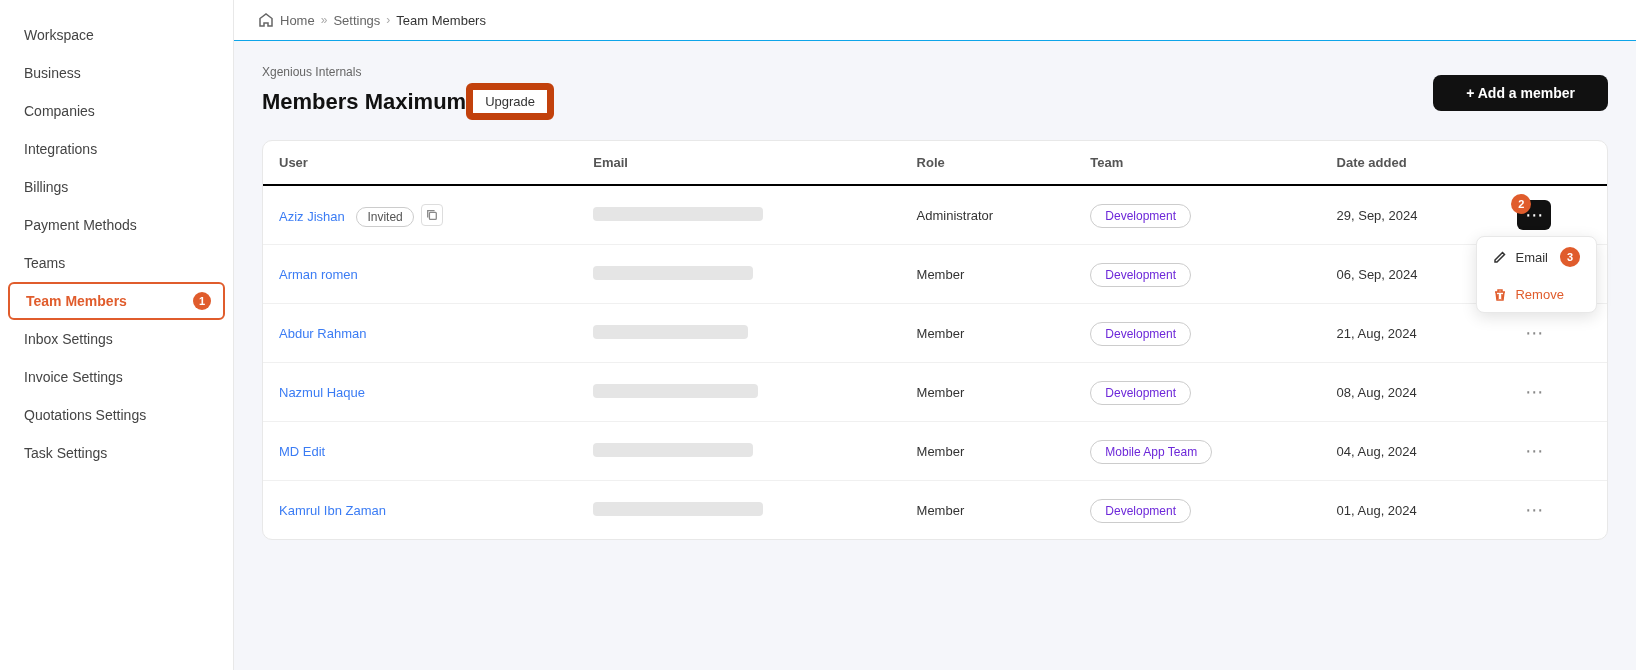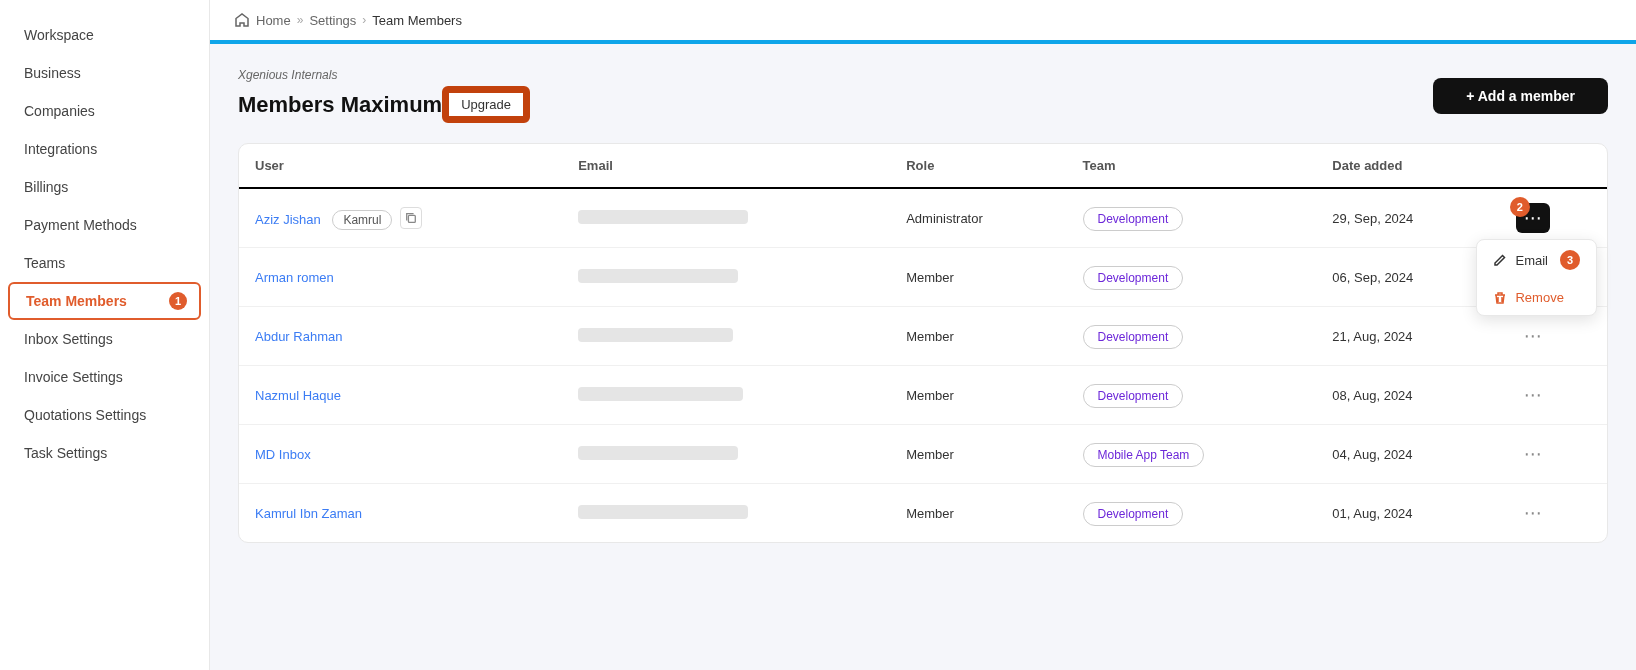--- a/index.html
+++ b/index.html
@@ -1,40 +1,40 @@
 <!DOCTYPE html>
 <html><head>
   <meta charset="utf-8">
   <style>
     * { box-sizing: border-box; margin: 0; padding: 0; }
     body { font-family: -apple-system, BlinkMacSystemFont, 'Segoe UI', sans-serif; background: #f5f6fa; color: #333; font-size: 14px; }
 
     .layout { display: flex; height: 670px; overflow: hidden; }
 
     
-    .sidebar { width: 210px; background: #fff; border-right: 1px solid #e8e8e8; display: flex; flex-direction: column; padding: 0; flex-shrink: 0; }
+    .sidebar { width: 234px; background: #fff; border-right: 1px solid #e8e8e8; display: flex; flex-direction: column; padding: 0; flex-shrink: 0; }
     .sidebar-nav { padding: 16px 0; flex: 1; }
     .sidebar-item { padding: 11px 24px; cursor: pointer; font-size: 14px; color: #444; white-space: nowrap; position: relative; }
     .sidebar-item.active { color: #e05c2c; font-weight: 600; border: 2px solid #e05c2c; border-radius: 6px; margin: 0 8px; padding: 9px 16px; }
     .badge-red { background: #e05c2c; color: #fff; border-radius: 50%; width: 18px; height: 18px; font-size: 11px; display: inline-flex; align-items: center; justify-content: center; position: absolute; top: 8px; right: 12px; font-weight: bold; }
 
     
     .main { flex: 1; display: flex; flex-direction: column; overflow: hidden; }
 
     
-    .breadcrumb { padding: 12px 24px; background: #fff; border-bottom: 4px solid #0ea5e9; font-size: 13px; color: #666; display: flex; align-items: center; gap: 6px; }
+    .breadcrumb { padding: 12px 24px; background: #fff; border-bottom: 1px solid #0ea5e9; font-size: 13px; color: #666; display: flex; align-items: center; gap: 6px; }
     .breadcrumb .sep { color: #aaa; font-size: 12px; }
 
     
     .content { flex: 1; padding: 24px 28px; overflow: auto; }
 
     
     .page-header { display: flex; align-items: center; justify-content: space-between; margin-bottom: 20px; }
     .page-header-left {}
-    .workspace-label { font-size: 12px; color: #666; margin-bottom: 4px; font-style: italic; }
+    .workspace-label { font-size: 12px; color: #666; margin-bottom: 4px; }
     .page-title-row { display: flex; align-items: center; gap: 0; }
     .page-title { font-size: 22px; font-weight: 700; color: #111; }
     .upgrade-btn { background: #fff; border: 7px solid #c2410c; border-radius: 6px; padding: 4px 12px; font-size: 13px; cursor: pointer; color: #333; }
     .add-member-btn { background: #111; color: #fff; border: none; border-radius: 8px; padding: 10px 33px; font-size: 14px; font-weight: 600; cursor: pointer; display: flex; align-items: center; gap: 6px; }
 
     
     .table-container { background: #fff; border-radius: 10px; border: 1px solid #e8e8e8; overflow: visible; position: relative; }
     table { width: 100%; border-collapse: collapse; }
     thead tr { border-bottom: 2px solid #000000; }
     thead th { padding: 14px 16px; text-align: left; font-size: 13px; font-weight: 600; color: #555; }
@@ -150,21 +150,21 @@
               <th>Team</th>
               <th>Date added</th>
               <th></th>
             </tr>
           </thead>
           <tbody>
 
             <tr style="position:relative;">
               <td>
                 <span class="user-name">Aziz Jishan</span>
-                <span class="invited-badge">Kamrul</span>
+                <span class="invited-badge">Invited</span>
                 <span class="copy-icon">
                   <svg width="12" height="12" viewBox="0 0 14 14" fill="none" stroke="#888" stroke-width="1.5">
                       <rect x="4" y="4" width="8" height="8" rx="1"></rect>
                       <path d="M2 10V2h8"></path>
                     </svg>
                 </span>
               </td>
               <td>
                 <span class="blurred" style="width:170px;"></span>
               </td>
@@ -243,21 +243,21 @@
                 <span class="team-badge">Development</span>
               </td>
               <td>08, Aug, 2024</td>
               <td>
                 <button class="dots-btn">⋯</button>
               </td>
             </tr>
 
             <tr>
               <td>
-                <span class="user-name">MD Inbox</span>
+                <span class="user-name">MD Edit</span>
               </td>
               <td>
                 <span class="blurred" style="width:160px;"></span>
               </td>
               <td>Member</td>
               <td>
                 <span class="team-badge">Mobile App Team</span>
               </td>
               <td>04, Aug, 2024</td>
               <td>

